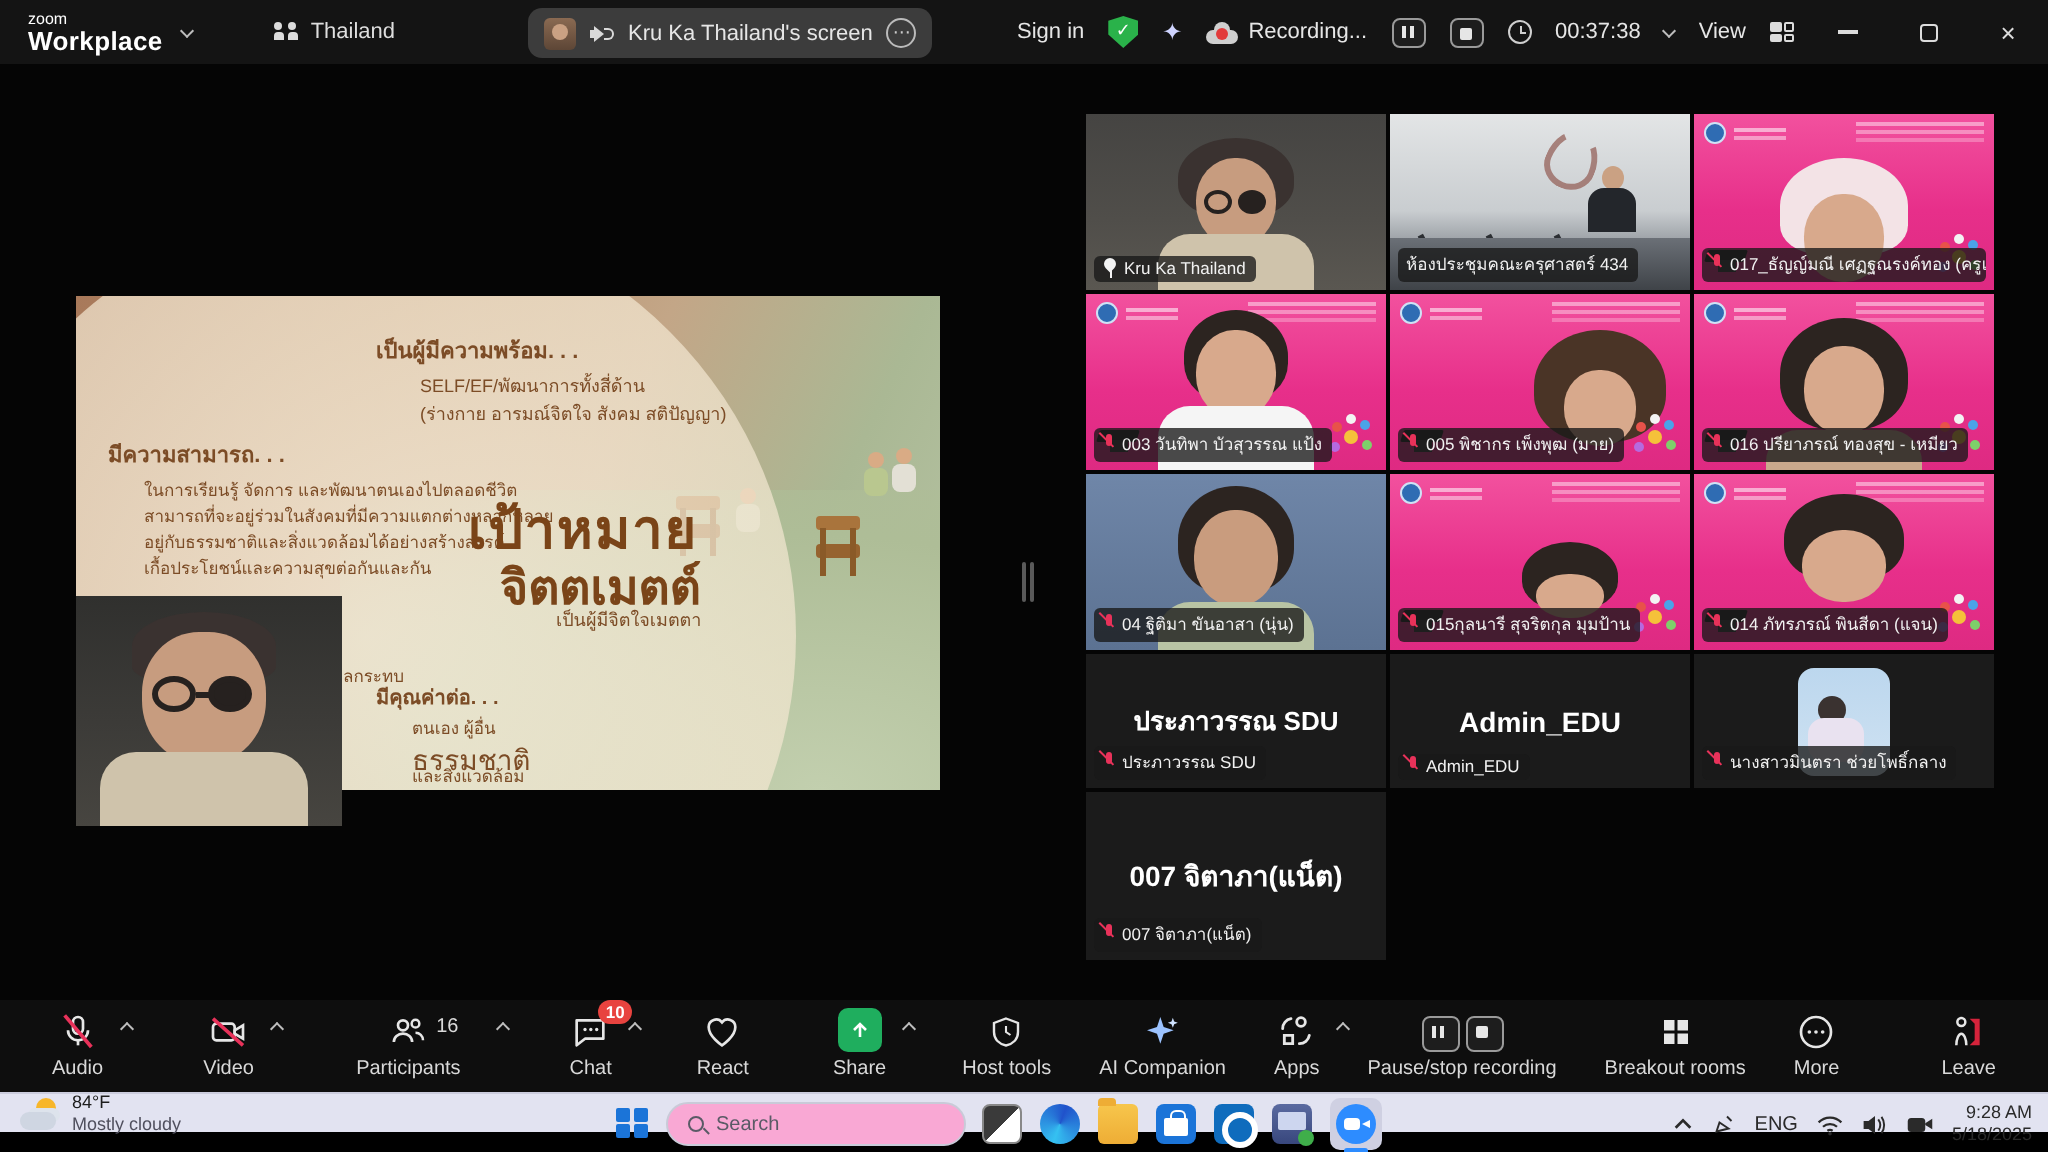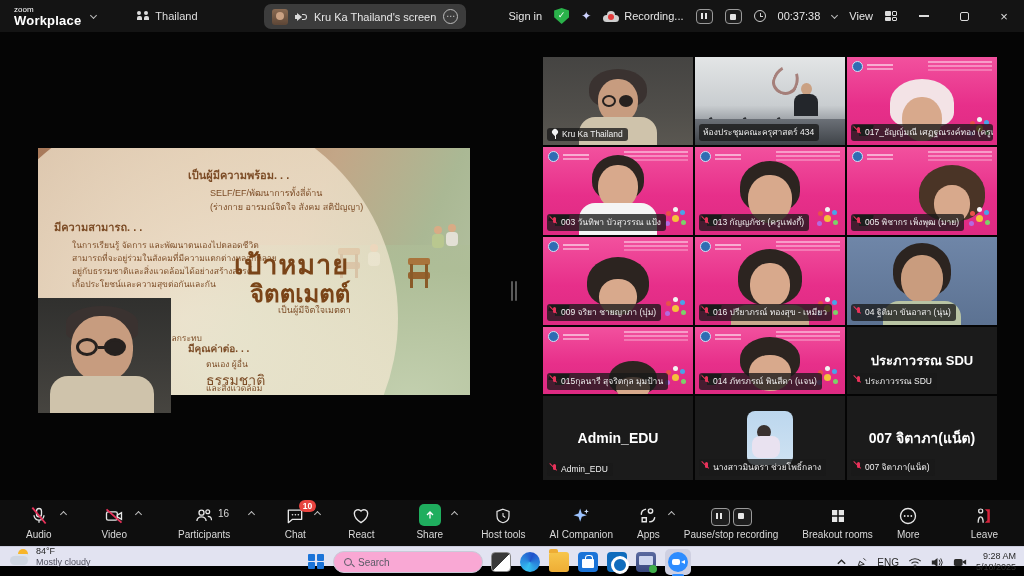--- a/index.html
+++ b/index.html
@@ -358,73 +358,39 @@
         <span class="cap"></span>
           <span class="mol">
             <i></i>
           </span>
         <div class="nameplate">
             <span class="micoff"></span>
             <span>003 วันทิพา บัวสุวรรณ แป้ง</span>
           </div>
       </div>
 
-      <div class="tile">
-        <div class="pinkbg"></div>
-          <span class="uni"></span>
-          <span class="hdrtxt"></span>
-        <div class="person" style="top:14px;width:90px;height:80px;">
-            <span class="p-hair" style="width:60px;height:52px;"></span>
-            <span class="p-face" style="top:14px;width:44px;height:48px;"></span>
-          </div>
-        <span class="cap"></span>
-          <span class="mol">
-            <i></i>
-          </span>
-        <div class="nameplate">
-            <span class="micoff"></span>
-            <span>013 กัญญภัชร (ครูแฟงกี้)</span>
-          </div>
-      </div>
 
       <div class="tile">
         <div class="pinkbg"></div>
           <span class="uni"></span>
           <span class="hdrtxt"></span>
         <div class="person" style="top:18px;left:70%;width:90px;height:80px;">
             <span class="p-hair" style="width:66px;height:56px;background:#4a3426;"></span>
             <span class="p-face" style="top:20px;width:36px;height:38px;"></span>
           </div>
         <span class="cap"></span>
           <span class="mol">
             <i></i>
           </span>
         <div class="nameplate">
             <span class="micoff"></span>
             <span>005 พิชากร เพ็งพุฒ (มาย)</span>
           </div>
       </div>
 
-      <div class="tile">
-        <div class="pinkbg"></div>
-          <span class="uni"></span>
-          <span class="hdrtxt"></span>
-        <div class="person" style="top:20px;width:90px;height:80px;">
-            <span class="p-hair" style="width:62px;height:50px;"></span>
-            <span class="p-face" style="top:22px;width:38px;height:36px;"></span>
-          </div>
-        <span class="cap"></span>
-          <span class="mol">
-            <i></i>
-          </span>
-        <div class="nameplate">
-            <span class="micoff"></span>
-            <span>009 จริยา ชายญาภา (บุ๋ม)</span>
-          </div>
-      </div>
 
       <div class="tile">
         <div class="pinkbg"></div>
           <span class="uni"></span>
           <span class="hdrtxt"></span>
         <div class="person" style="top:12px;width:90px;height:80px;">
             <span class="p-hair" style="width:64px;height:56px;"></span>
             <span class="p-face" style="top:14px;"></span>
             <span class="p-body" style="--shirt:#caa98d;top:56px;"></span>
           </div>

